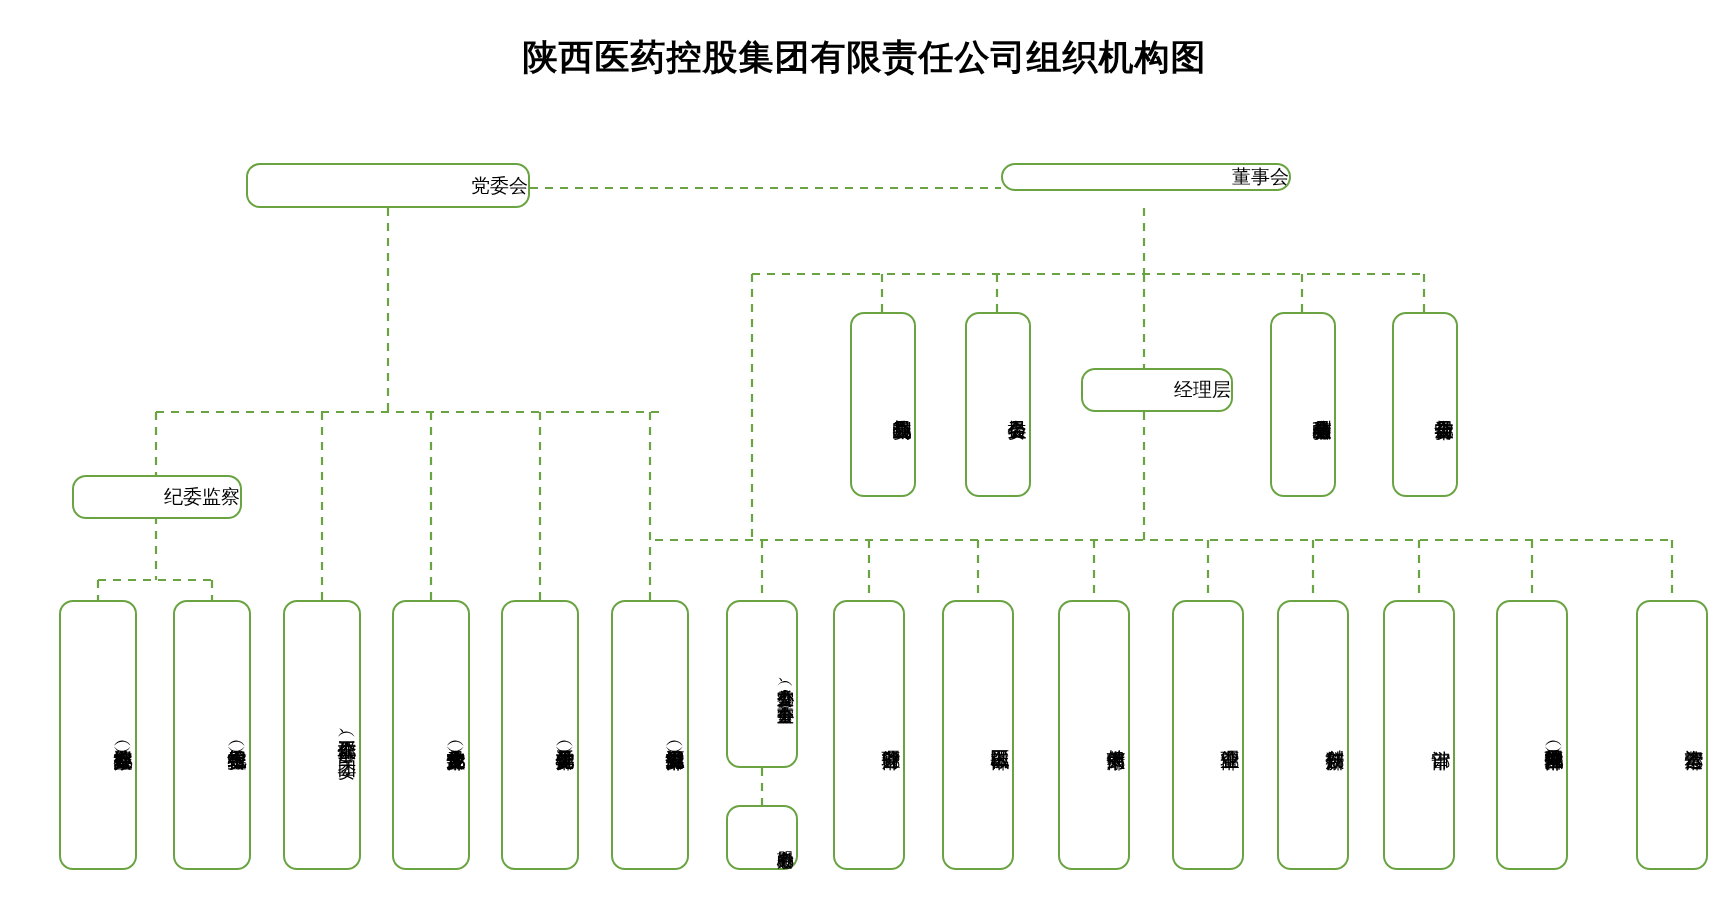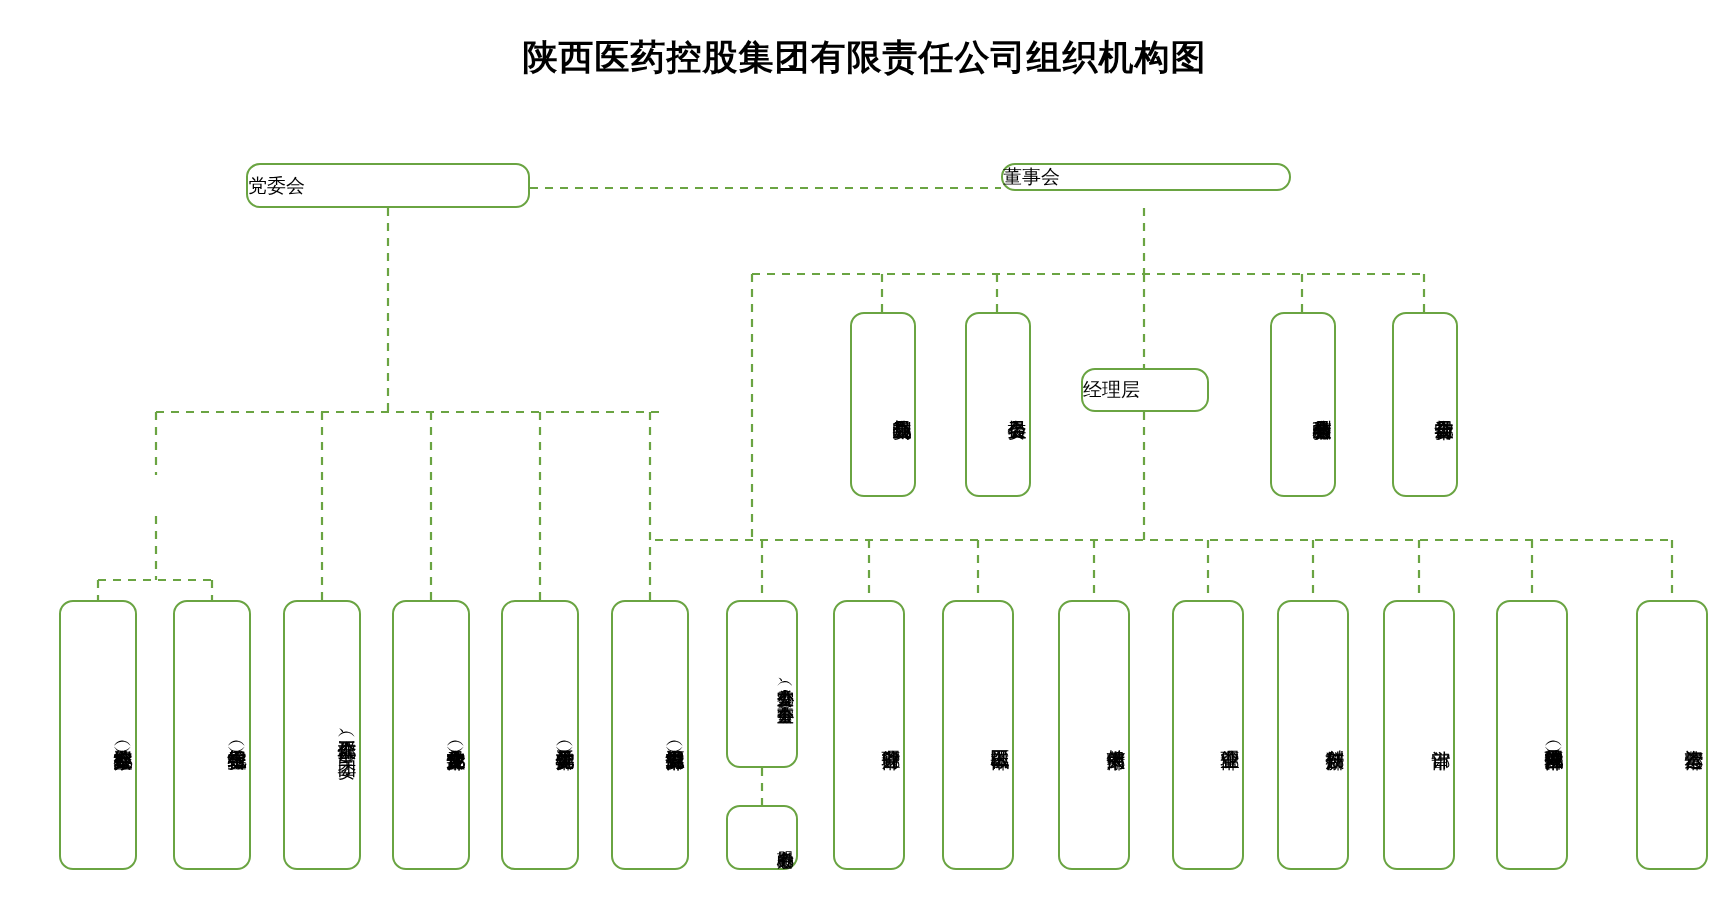--- a/index.html
+++ b/index.html
@@ -38,21 +38,21 @@
     color: #000000;
   }
   .node {
     position: absolute;
     box-sizing: border-box;
     border: 2.2px solid #6aa442;
     border-radius: 14px;
     background: #ffffff;
     display: flex;
     align-items: center;
-    justify-content: flex-start;
+    justify-content: flex-end;
     color: #000000;
   }
   .node.horiz {
     font-size: 19px;
   }
   .node.vert {
     writing-mode: vertical-rl;
     text-orientation: upright;
     font-size: 19px;
     line-height: 1.04;
@@ -162,32 +162,35 @@
   </div>
 
   <div class="node vert" style="left:850px; top:312px; width:66px; height:185px;">
     <span class="lbl">战略规划委员会</span>
   </div>
 
   <div class="node vert" style="left:965px; top:312px; width:66px; height:185px;">
     <span class="lbl">提名委员会</span>
   </div>
 
-  <div class="node horiz" style="left:1081px; top:368px; width:128px; height:44px;">
+  <div class="node horiz" style="left:1081px; top:368px; width:152px; height:44px;">
     <span class="lbl">经理层</span>
   </div>
 
   <div class="node vert" style="left:1270px; top:312px; width:66px; height:185px;">
     <span class="lbl">薪酬与考核委员会</span>
   </div>
 
   <div class="node vert" style="left:1392px; top:312px; width:66px; height:185px;">
     <span class="lbl">合规与审计委员会</span>
   </div>
 
+  <div class="node horiz" style="left:72px; top:475px; width:170px; height:44px;">
+    <span class="lbl">纪委监察</span>
+  </div>
 
   <div class="node vert" style="left:59px; top:600px; width:78px; height:270px;">
     <span class="lbl">纪检监察室（巡察办公室）</span>
   </div>
 
   <div class="node vert" style="left:173px; top:600px; width:78px; height:270px;">
     <span class="lbl">纪委综合室（纪检组）</span>
   </div>
 
   <div class="node vert" style="left:283px; top:600px; width:78px; height:270px;">

